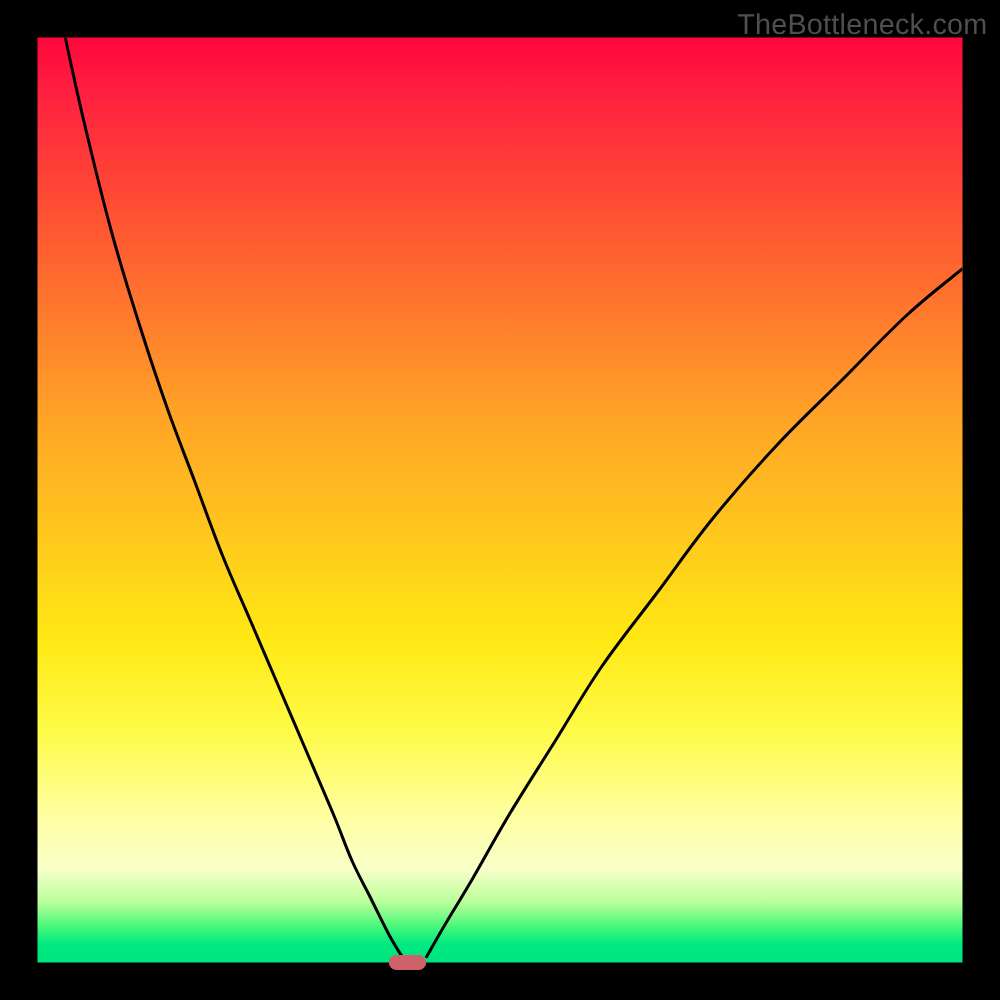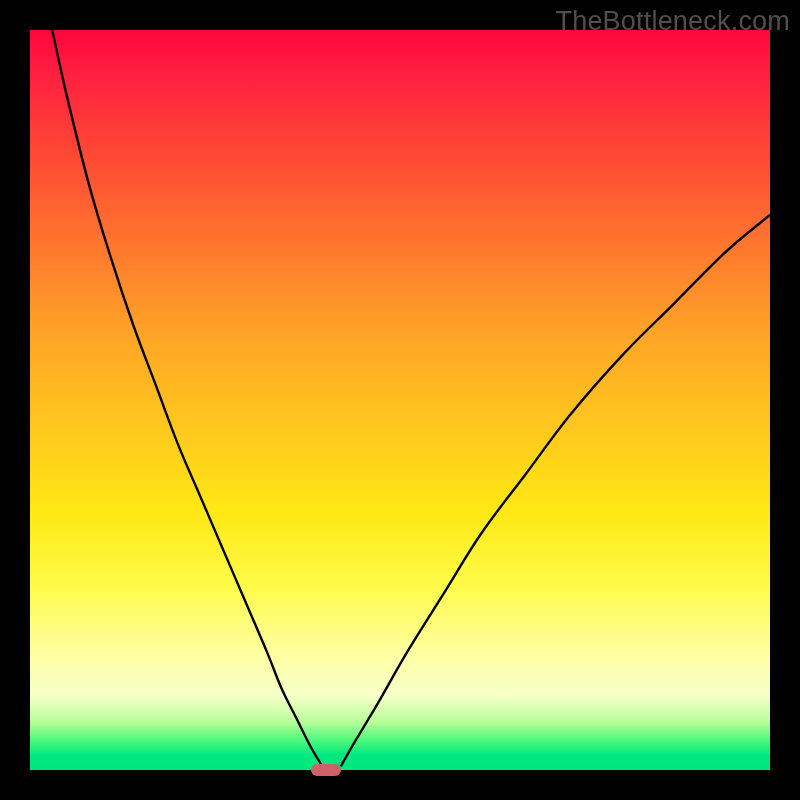--- a/index.html
+++ b/index.html
@@ -50,21 +50,21 @@
     position: absolute;
     height: 12px;
     border-radius: 6px;
     background: #CE6169;
   }
   .watermark {
     position: absolute;
     top: 6px;
     right: 10px;
     color: #4F4F4F;
-    font-size: 27px;
+    font-size: 23px;
     letter-spacing: 0.2px;
     font-weight: 400;
   }
 </style>
 </head>
 <body>
 
 <div class="frame">
   <div class="watermark">TheBottleneck.com</div>
   <div class="plot">

